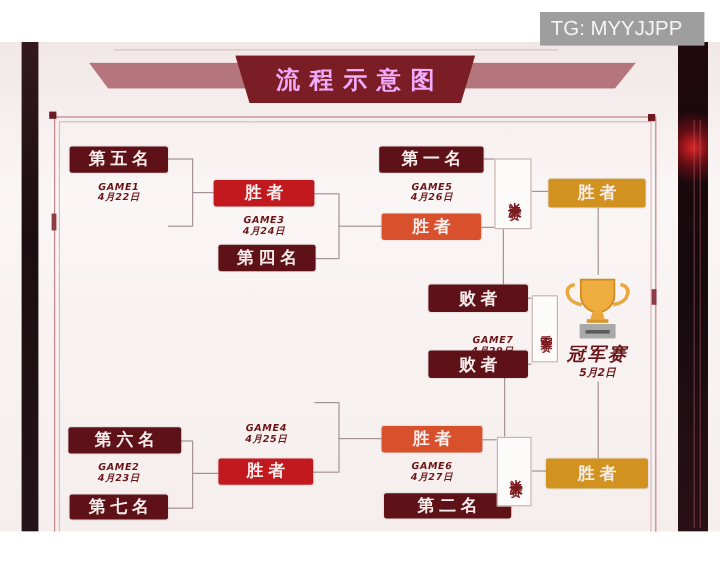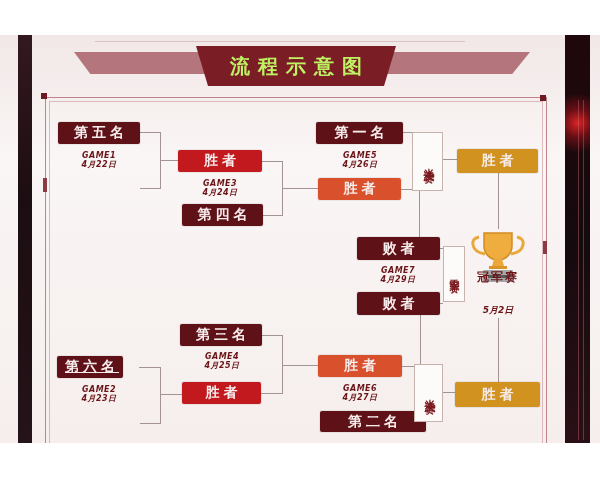--- a/index.html
+++ b/index.html
@@ -15,21 +15,21 @@
                     linear-gradient(180deg,#20080c 0%,#150a0e 50%,#2a1016 100%);}
   .deco-line-v{position:absolute;width:1px;background:rgba(195,100,110,.45);}
   .deco-line-h{position:absolute;height:1px;background:rgba(175,120,126,.35);}
   
   .wing{position:absolute;background:#b5757d;}
   .wing.l{left:74px;top:17px;width:136px;height:22px;clip-path:polygon(0 0,100% 0,100% 100%,12% 100%);}
   .wing.r{left:382px;top:17px;width:148px;height:22px;clip-path:polygon(0 0,100% 0,88% 100%,0 100%);}
   .banner{position:absolute;left:196px;top:11px;width:200px;height:40px;background:#7b1d24;
           clip-path:polygon(0 0,100% 0,94% 100%,6% 100%);
           display:flex;align-items:center;justify-content:center;}
-  .banner span{color:#bef264;font-weight:bold;font-size:20px;letter-spacing:8px;padding-left:8px;}
+  .banner span{color:#f0abfc;font-weight:bold;font-size:20px;letter-spacing:8px;padding-left:8px;}
   
   .frame-outer{position:absolute;left:45px;top:62px;width:500px;height:400px;border:1px solid #c0838a;}
   .frame-inner{position:absolute;left:49px;top:66px;width:492px;height:392px;border:1px solid #dcb9bd;}
   .corner-dot{position:absolute;width:6px;height:6px;background:#6d1a20;}
   .frame-tick{position:absolute;width:4px;background:#8d3a42;}
   
   .bx{position:absolute;border-radius:2px;color:#f7ecec;font-weight:bold;font-size:14px;
       letter-spacing:4px;display:flex;align-items:center;justify-content:center;
       text-indent:4px;box-shadow:0 0 0 1px rgba(0,0,0,0.06);}
   .bx.dark{background:#5e1116;}
@@ -135,54 +135,54 @@
     <div class="vlab" style="left:412px;top:97px;width:29px;height:57px;">
       <span>半决赛</span>
       </div>
     <div class="bx gold" style="left:457px;top:114px;width:81px;height:24px;">
       <span>胜者</span>
       </div>
 
     <div class="bx dark" style="left:357px;top:202px;width:83px;height:23px;">
       <span>败者</span>
       </div>
-    <div class="gamelab" style="left:368px;top:231px;width:60px;">
+    <div class="gamelab" style="left:368px;top:244px;width:60px;text-align:right;">
       <span>GAME7</span><br>
       <span>4月29日</span></div>
     <div class="bx dark" style="left:357px;top:257px;width:83px;height:23px;">
       <span>败者</span>
       </div>
     <div class="vlab" style="left:443px;top:211px;width:20px;height:54px;font-size:10px;">
       <span>季军赛</span>
       </div>
 
     <svg style="position:absolute;left:470px;top:194px;" width="56" height="58" viewBox="0 0 56 58">
       <path d="M9 8 c-5 1 -7 4 -6 8 c1 5 6 8 12 9" fill="none" stroke="#eaa83c" stroke-width="3"></path>
       <path d="M47 8 c5 1 7 4 6 8 c-1 5 -6 8 -12 9" fill="none" stroke="#eaa83c" stroke-width="3"></path>
       <path d="M14 4 h28 v13 a14 14 0 0 1 -28 0 z" fill="#f0ad3f" stroke="#d08c22" stroke-width="1.5"></path>
       <path d="M24 30 h8 l2 7 h-12 z" fill="#eaa83c"></path>
       <rect x="19" y="37" width="18" height="3" fill="#d8962a"></rect>
       <rect x="13" y="41" width="30" height="12" rx="1" fill="#a8a8a8"></rect>
       <rect x="18" y="46" width="20" height="3" fill="#5a5a5a"></rect>
     </svg>
-    <div class="champ" style="left:468px;top:234px;width:60px;font-size:12px;letter-spacing:2px;">
+    <div class="champ" style="left:468px;top:251px;width:60px;font-size:15px;letter-spacing:2px;font-style:italic;">
       <span>冠军赛</span></div>
     <div class="champ" style="left:470px;top:269px;width:56px;font-size:9px;font-style:italic;">
       <span>5月2日</span></div>
 
-    <div class="bx dark" style="left:57px;top:321px;width:66px;height:22px;text-decoration:underline;">
+    <div class="bx dark" style="left:57px;top:321px;width:94px;height:22px;">
       <span>第六名</span>
       </div>
     <div class="gamelab" style="left:70px;top:350px;width:58px;">
       <span>GAME2</span><br>
       <span>4月23日</span></div>
-
-    <div class="bx dark" style="left:180px;top:289px;width:82px;height:22px;">
-      <span>第三名</span>
-      </div>
+    <div class="bx dark" style="left:58px;top:377px;width:82px;height:21px;">
+      <span>第七名</span>
+      </div>
+
     <div class="gamelab" style="left:192px;top:317px;width:60px;">
       <span>GAME4</span><br>
       <span>4月25日</span></div>
     <div class="bx red" style="left:182px;top:347px;width:79px;height:22px;">
       <span>胜者</span>
       </div>
 
     <div class="bx orange" style="left:318px;top:320px;width:84px;height:22px;">
       <span>胜者</span>
       </div>
@@ -193,14 +193,17 @@
       <span>第二名</span>
       </div>
     <div class="vlab" style="left:414px;top:329px;width:27px;height:56px;">
       <span>半决赛</span>
       </div>
     <div class="bx gold" style="left:455px;top:347px;width:85px;height:25px;">
       <span>胜者</span>
       </div>
   </div>
 
+  <div class="tg-badge">
+    <span>TG: MYYJJPP</span>
+  </div>
 
 </div>
 
 </body></html>

